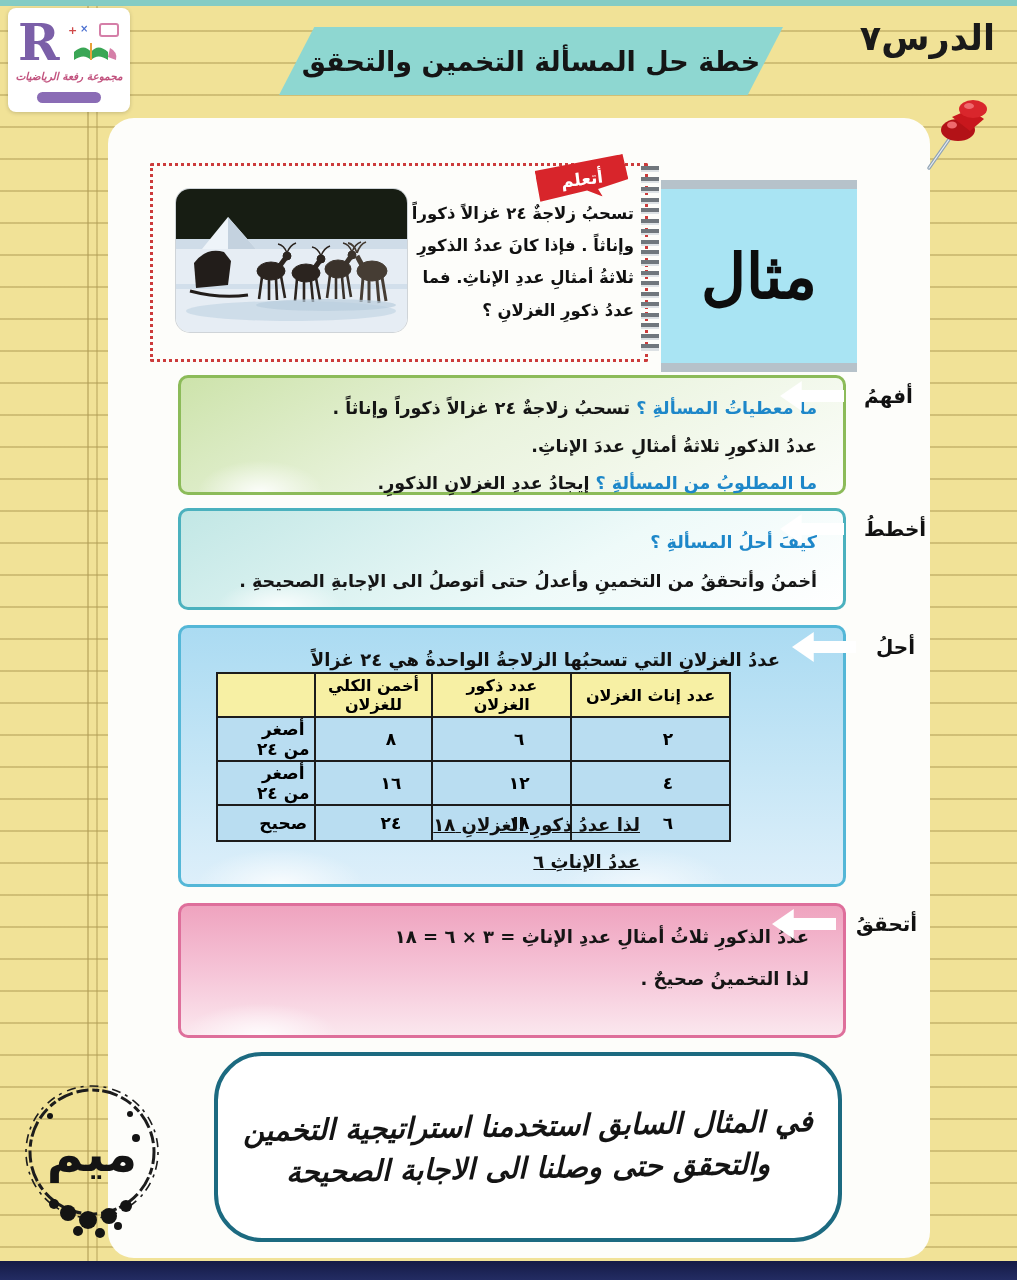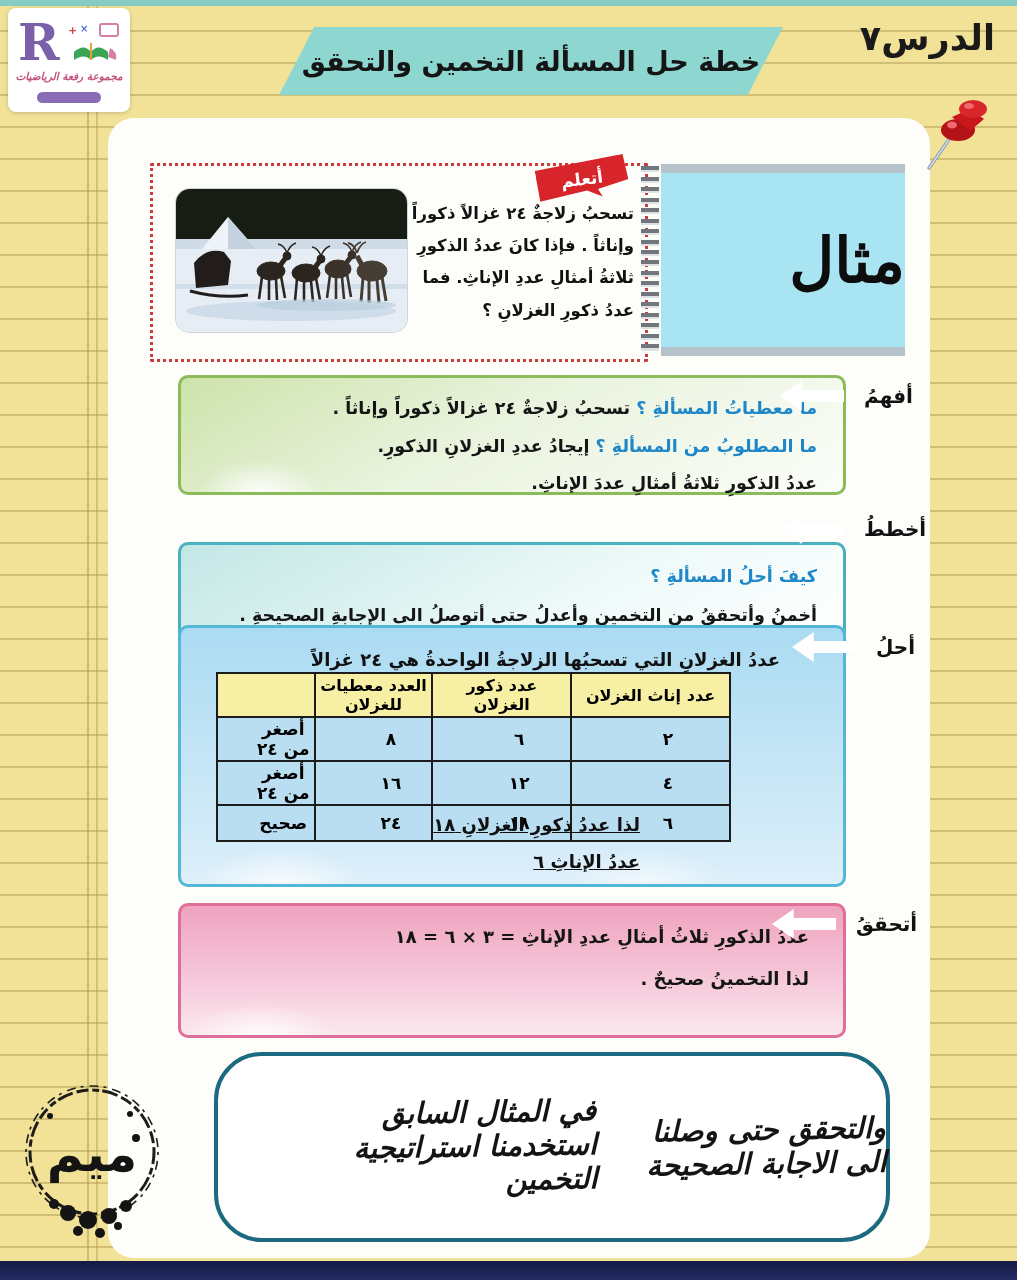--- a/index.html
+++ b/index.html
@@ -31,34 +31,34 @@
   
   .example-dotted{position:absolute;left:150px;top:163px;width:492px;height:193px;border:3px dotted #cc3b3b;border-radius:2px;}
   .photo{position:absolute;left:176px;top:189px;width:231px;height:143px;border-radius:14px;overflow:hidden;box-shadow:0 0 0 1px #cfd4d8;}
   .learn-ribbon{position:absolute;left:536px;top:159px;width:92px;height:40px;background:#d8252b;color:#fff;
     font-size:17px;font-weight:bold;display:flex;align-items:center;justify-content:center;
     transform:rotate(-7deg);clip-path:polygon(0 16%,97% 0,100% 64%,66% 80%,70% 100%,54% 80%,2% 94%);}
   .problem-text{position:absolute;left:408px;top:198px;width:226px;direction:rtl;text-align:right;
     font-size:16.5px;font-weight:bold;line-height:1.95;color:#111;}
   .spiral{position:absolute;left:641px;top:166px;width:18px;height:188px;
     background:repeating-linear-gradient(to bottom,#70767c 0 4px,#dde1e4 4px 6px,rgba(0,0,0,0) 6px 10.5px);}
-  .example-box{position:absolute;left:661px;top:164px;width:244px;height:192px;background:#a9e4f3;
-    display:flex;align-items:center;justify-content:flex-end;}
+  .example-box{position:absolute;left:661px;top:180px;width:196px;height:192px;background:#a9e4f3;
+    display:flex;align-items:center;justify-content:center;}
   .example-box::before,.example-box::after{content:"";position:absolute;left:0;right:0;height:9px;background:#b6c2ca;}
   .example-box::before{top:0;} .example-box::after{bottom:0;}
   .example-label{font-family:"DejaVu Serif",serif;font-size:62px;font-weight:bold;color:#0d0d0d;}
 
   
   .sec{position:absolute;left:178px;width:668px;border-radius:10px;box-sizing:border-box;}
   .sec-understand{top:375px;height:120px;border:3px solid #8cbb59;
     background:radial-gradient(90px 45px at 12% 100%, rgba(255,255,255,.9), transparent 70%),
                linear-gradient(150deg,#cde3ab 0%,#e9f3dd 45%,#fbfdf9 100%);}
   .sec-plan{top:508px;height:102px;border:3px solid #4bb1be;
     background:radial-gradient(90px 40px at 15% 100%, rgba(255,255,255,.9), transparent 70%),
-               linear-gradient(150deg,#c2e7e5,#eefaf9 60%,#ffffff);margin-top:34px;}
+               linear-gradient(150deg,#c2e7e5,#eefaf9 60%,#ffffff);}
   .sec-solve{top:625px;height:262px;border:3px solid #54b7d7;
     background:radial-gradient(120px 50px at 15% 100%, rgba(255,255,255,.8), transparent 70%),
                radial-gradient(120px 50px at 70% 100%, rgba(255,255,255,.6), transparent 70%),
                linear-gradient(180deg,#abdbf2 0%,#c6e6f6 55%,#ddeffa 100%);}
   .sec-check{top:903px;height:135px;border:3px solid #de6f9b;
     background:radial-gradient(110px 45px at 12% 100%, rgba(255,255,255,.85), transparent 70%),
                linear-gradient(180deg,#efa3bf,#f6c7d9 55%,#fbe7ee);}
   .sec-body{direction:rtl;text-align:right;font-weight:bold;color:#151515;}
   .q{color:#1d87c9;}
   .understand-body{padding:12px 26px 0 18px;font-size:17.5px;line-height:2.15;}
@@ -76,21 +76,21 @@
   .solve-intro{position:absolute;left:250px;top:639px;width:520px;direction:rtl;text-align:right;
     padding-left:10px;font-size:18px;font-weight:bold;color:#111;margin-top:10px;}
   table.guess{position:absolute;left:216px;top:672px;width:515px;border-collapse:collapse;direction:rtl;}
   table.guess th{background:#f7f0a4;border:2.5px solid #1c1c1c;font-size:16px;font-weight:bold;height:36px;padding:2px 4px;}
   table.guess td{background:#b9ddf1;border:2.5px solid #1c1c1c;font-size:17px;font-weight:bold;text-align:center;height:32px;padding-left:36px;}
   .solve-result{position:absolute;width:270px;left:370px;direction:rtl;text-align:right;font-size:18px;font-weight:bold;color:#111;text-decoration:underline;}
   .r1{top:814px;} .r2{top:851px;}
 
   
   .note-box{position:absolute;left:214px;top:1052px;width:620px;height:182px;border:4px solid #1c6a80;border-radius:48px;
-    background:#fff;display:flex;flex-direction:row;align-items:center;justify-content:center;gap:8px;padding-left:48px;}
+    background:#fff;display:flex;flex-direction:column;align-items:center;justify-content:center;gap:8px;}
   .note-line{direction:rtl;font-size:29px;font-weight:bold;font-style:italic;color:#141414;transform:rotate(-1deg);}
   .stamp{position:absolute;left:14px;top:1076px;width:158px;height:170px;}
 </style>
 </head>
 <body>
 
 <div class="canvas">
   <div class="top-strip"></div>
   <div class="page"></div>
 
@@ -180,25 +180,25 @@
   <div class="example-box">
     <div class="example-label">مثال</div>
   </div>
 
   <div class="sec sec-understand">
     <div class="sec-body understand-body">
       <div>
         <span class="q">ما معطياتُ المسألةِ ؟</span>
         <span>تسحبُ زلاجةٌ ٢٤ غزالاً ذكوراً وإناثاً .</span>
       </div>
+      <div>عددُ الذكورِ ثلاثةُ أمثالِ عددَ الإناثِ.</div>
       <div>
         <span class="q">ما المطلوبُ من المسألةِ ؟</span>
         <span>إيجادُ عددِ الغزلانِ الذكورِ.</span>
       </div>
-      <div>عددُ الذكورِ ثلاثةُ أمثالِ عددَ الإناثِ.</div>
     </div>
   </div>
   <div class="sec-label" style="left:780px;top:381px;">
     <div class="sec-arrow"></div>
     <div class="sec-label-text">أفهمُ</div>
   </div>
 
   <div class="sec sec-plan">
     <div class="sec-body plan-body">
       <div class="q">كيفَ أحلُ المسألةِ ؟</div>
@@ -210,21 +210,21 @@
     <div class="sec-label-text">أخططُ</div>
   </div>
 
   <div class="sec sec-solve"></div>
   <div class="solve-intro">عددُ الغزلانِ التي تسحبُها الزلاجةُ الواحدةُ هي  ٢٤  غزالاً</div>
   <table class="guess">
     <tbody>
         <tr>
       <th style="width:31%">عدد إناث الغزلان</th>
       <th style="width:27%">عدد ذكور الغزلان</th>
-      <th style="width:23%">العدد معطيات للغزلان</th>
+      <th style="width:23%">أخمن الكلي للغزلان</th>
       <th style="width:19%"></th>
     </tr>
     <tr>
       <td>٢</td>
       <td>٦</td>
       <td>٨</td>
       <td>أصغر من ٢٤</td>
     </tr>
     <tr>
       <td>٤</td>

